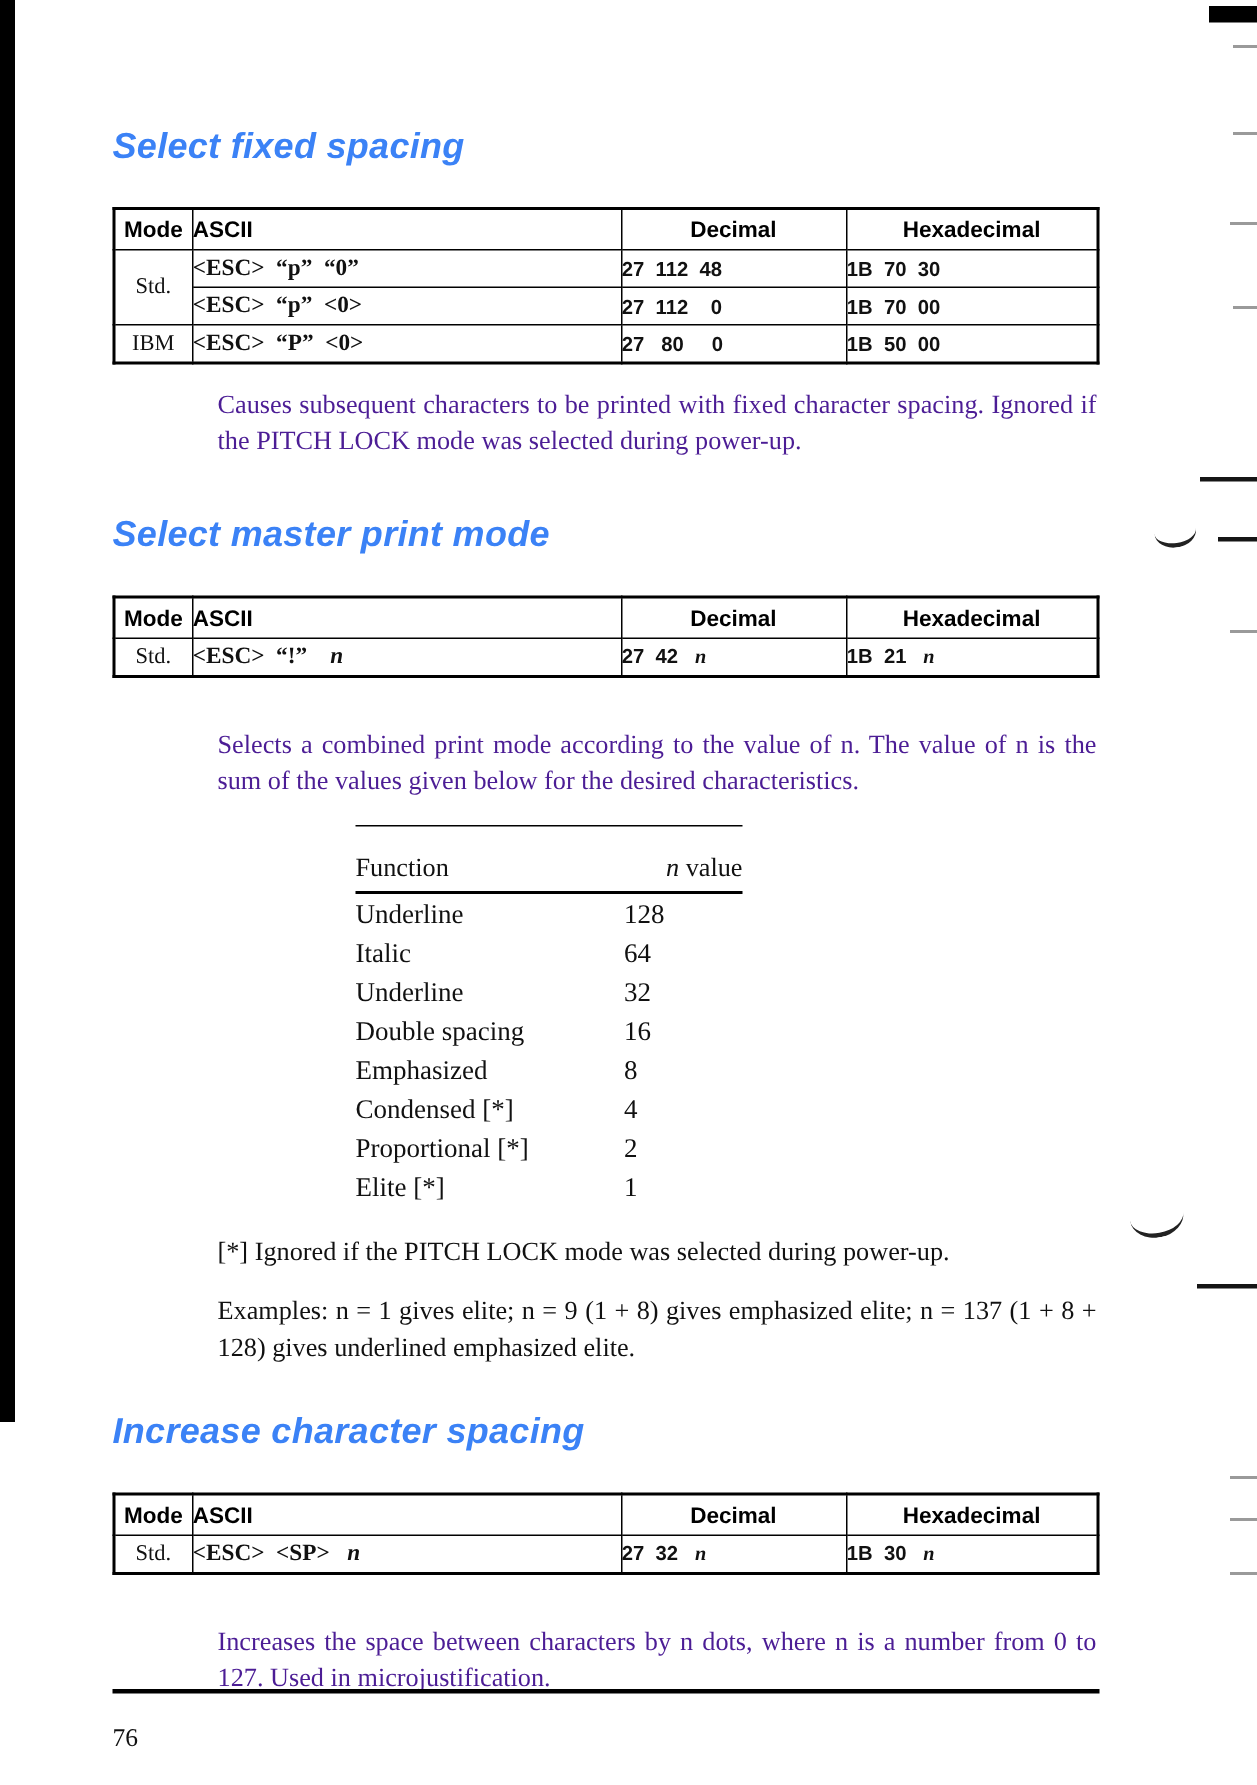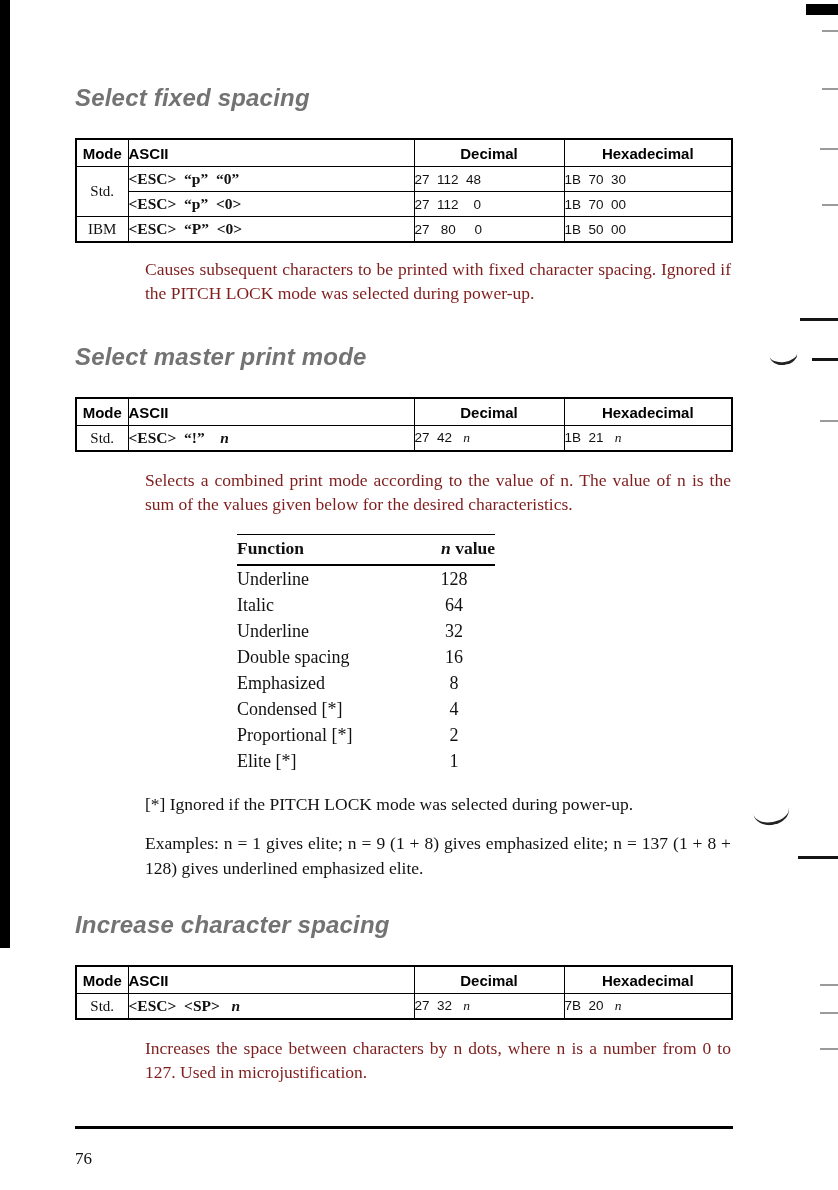--- a/index.html
+++ b/index.html
@@ -23,51 +23,51 @@
   .m9{top:984px;left:820px;width:18px;}
   .m10{top:1012px;left:820px;width:18px;}
   .m11{top:1048px;left:820px;width:18px;}
   .swoosh{position:absolute;border-bottom:3px solid #222;border-radius:0 0 60% 60%/0 0 100% 100%;}
   .s1{top:352px;left:770px;width:28px;height:10px;transform:rotate(-8deg);}
   .s2{top:808px;left:754px;width:36px;height:14px;transform:rotate(-10deg);}
 
   .content{position:absolute;left:75px;top:0;width:656px;}
 
   .sec-title{font-family:"Liberation Sans",sans-serif;font-weight:bold;font-style:italic;
-             font-size:24px;letter-spacing:.2px;color:#737373;margin:0;}
+             font-size:24px;letter-spacing:.2px;color:#3b82f6;margin:0;}
   .t1{margin:84px 0 26px 0;}
   .t2{margin:38px 0 26px 0;}
   .t3{margin:30px 0 26px 0;}
 
   table.cmd{border-collapse:collapse;width:656px;table-layout:fixed;}
   table.cmd,table.cmd th,table.cmd td{border:1.5px solid #000;}
   table.cmd{border-width:2.5px;}
   col.c-mode{width:52px;}col.c-ascii{width:286px;}col.c-dec{width:150px;}col.c-hex{width:168px;}
   table.cmd th{font-family:"Liberation Sans",sans-serif;font-weight:bold;font-size:15px;
                height:26px;padding:0;color:#000;margin-left:10px;}
   th.h-ascii{text-align:left;padding-left:14px;}
   table.cmd td{height:24px;padding:0;vertical-align:middle;}
   td.mode{text-align:center;font-size:15px;font-family:"Liberation Serif",serif;}
   td.ascii{font-family:"Liberation Serif",serif;font-weight:bold;font-size:15.5px;
            padding-left:14px;white-space:pre;}
-  td.num{font-family:"Liberation Sans",sans-serif;font-weight:normal;font-size:13.5px;
+  td.num{font-family:"Liberation Sans",sans-serif;font-weight:bold;font-size:13.5px;
          padding-left:10px;white-space:pre;}
   td.ascii i,td.num i{font-style:italic;font-family:"Liberation Serif",serif;}
 
   .body-text{font-size:17.5px;line-height:24px;text-align:justify;
-             margin:14px 0 0 70px;width:586px;color:#7f1d1d;}
-  .tight{margin-top:16px;}
+             margin:14px 0 0 70px;width:586px;color:#4c1d95;}
+  .tight{margin-top:32px;}
 
   table.func{border-collapse:collapse;margin:18px 0 0 162px;width:258px;}
-  table.func th{font-size:17.5px;font-weight:bold;text-align:left;
+  table.func th{font-size:17.5px;font-weight:normal;text-align:left;
                 border-top:1.5px solid #000;border-bottom:2px solid #000;
-                padding:3px 0 5px 0;}
+                padding:17px 0 5px 0;}
   table.func th.fv{text-align:right;}
   table.func td{font-size:18px;line-height:26px;padding:0;}
-  table.func td.val{text-align:center;}
+  table.func td.val{text-align:left;}
 
   .note-text{font-size:17.5px;margin:20px 0 0 70px;width:586px;}
   .examples-text{font-size:17.5px;line-height:25px;text-align:justify;
                  margin:16px 0 0 70px;width:586px;}
 
   .footer-rule{position:absolute;left:75px;top:1126px;width:658px;height:3px;background:#000;}
   .page-number{position:absolute;left:75px;top:1149px;font-size:17px;
                font-family:"Liberation Serif",serif;}
 </style>
 </head>
@@ -216,21 +216,21 @@
         <tr>
           <th>Mode</th>
           <th class="h-ascii">ASCII</th>
           <th>Decimal</th>
           <th>Hexadecimal</th>
         </tr>
         <tr>
           <td class="mode">Std.</td>
           <td class="ascii"><span>&lt;ESC&gt;  &lt;SP&gt;   </span><i>n</i></td>
           <td class="num"><span>27  32   </span><i>n</i></td>
-          <td class="num"><span>7B  20   </span><i>n</i></td>
+          <td class="num"><span>1B  30   </span><i>n</i></td>
         </tr>
       </tbody>
     </table>
 
     <p class="body-text tight">Increases the space between characters by n dots, where n is a number from 0 to 127. Used in microjustification.</p>
 
   </div>
 
   <div class="footer-rule"></div>
   <div class="page-number">76</div>

